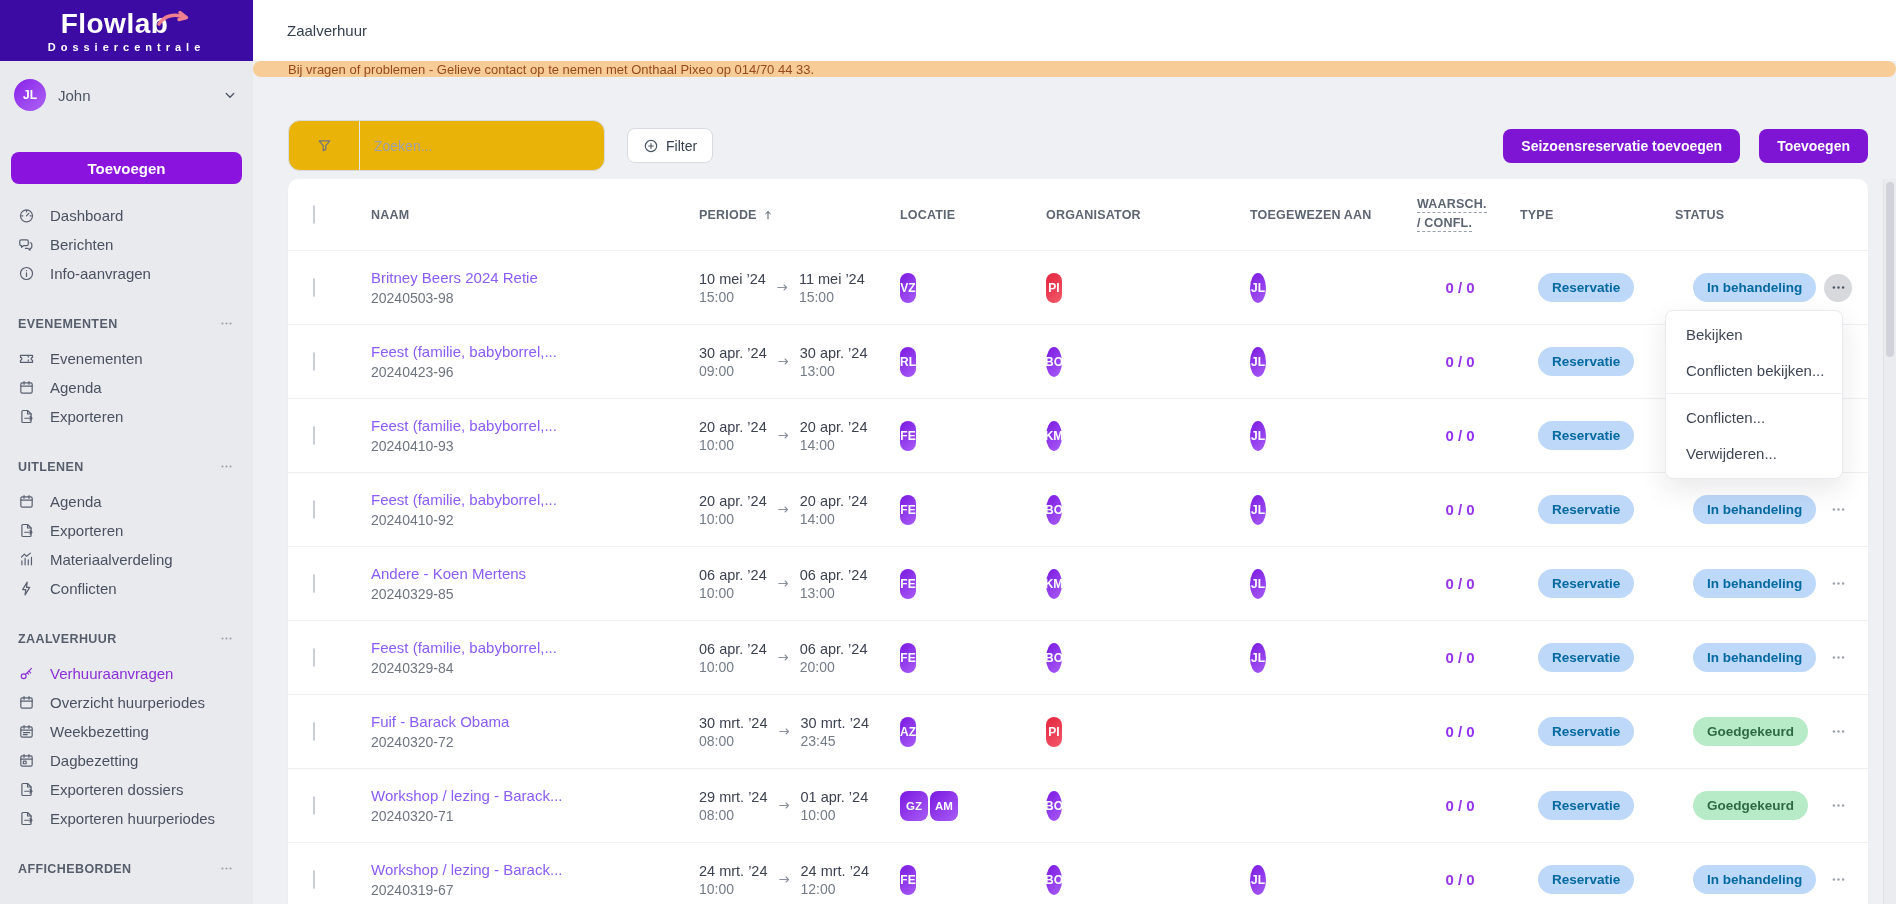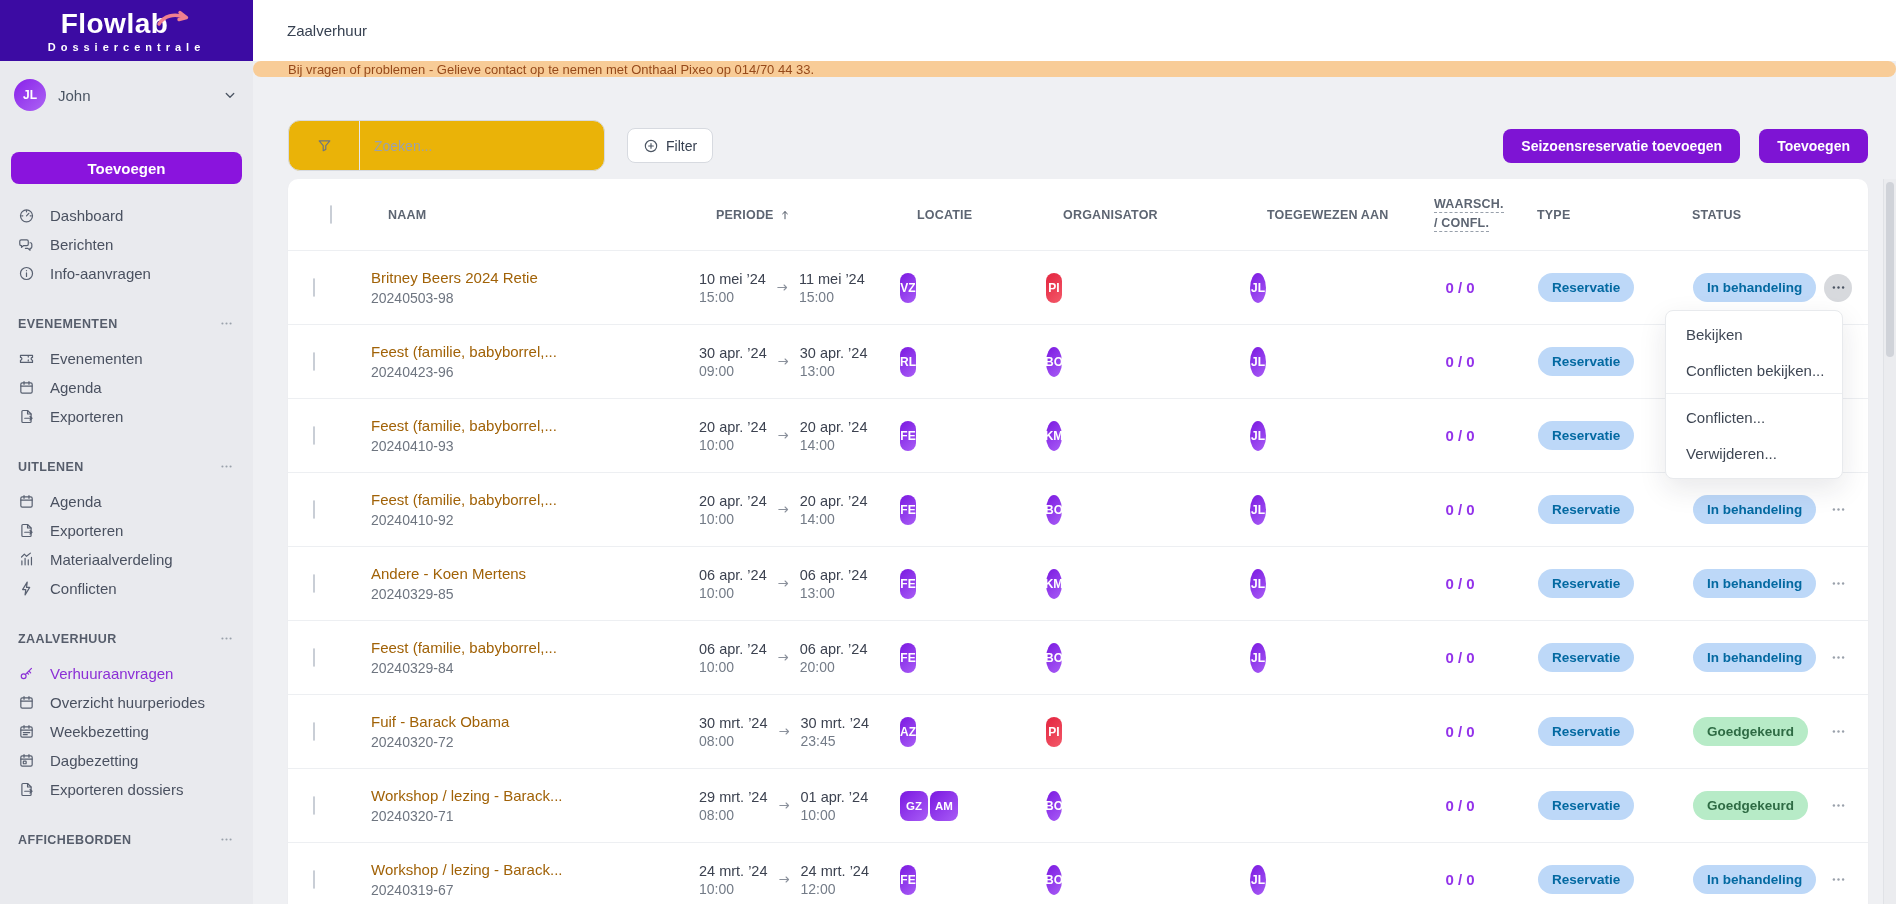--- a/index.html
+++ b/index.html
@@ -40,28 +40,28 @@
   .search-input { flex:1; border:none; outline:none; height:100%; padding:0 14px; font-size:14px; font-family:inherit; color:#374151; background:transparent; }
   .search-input::placeholder { color:#9aa1ad; }
   .filter-btn { margin-left:22px; height:35px; padding:0 15px; background:#fff; border:1px solid #d7dae0; border-radius:8px; display:flex; align-items:center; gap:7px; font-size:14px; color:#374151; font-family:inherit; cursor:pointer; }
   .filter-btn .ic16 { display:flex; color:#4b5563; }
   .toolbar-right { margin-left:auto; display:flex; gap:19px; }
   .btn-primary { height:34px; padding:0 18px; background:#7e14d4; color:#fff; border:none; border-radius:8px; font-size:14px; font-weight:700; font-family:inherit; cursor:pointer; }
 
   
   .card { position:absolute; top:179px; left:35px; width:1580px; height:745px; background:#fff; border-radius:10px; box-shadow:0 1px 2px rgba(20,20,40,.04); overflow:hidden; }
   .thead, .trow { display:grid; grid-template-columns:83px 328px 201px 146px 204px 150px 120px 155px 133px 60px; align-items:center; }
-  .thead { height:71px;padding-left:17px; }
+  .thead { height:71px; }
   .trow { height:74px; border-top:1px solid #edeff2; }
   .hcell { font-size:12.5px; font-weight:600; letter-spacing:.2px; color:#5d6572; display:flex; align-items:center; }
   .hsort { margin-left:4px; display:flex; color:#4d5563; }
   .h2line { display:flex; flex-direction:column; padding-left:17px; gap:3px; }
   .h2line span { align-self:flex-start; border-bottom:1px dashed #98a0ab; padding-bottom:1px; }
   .cb { width:19px; height:19px; border:1.5px solid #c9ced6; border-radius:5px; background:#fff; margin-left:25px; cursor:pointer; }
-  .name-link { font-size:15px; font-weight:500; color:#a16207; cursor:pointer; white-space:nowrap; }
+  .name-link { font-size:15px; font-weight:500; color:#8b5cf6; cursor:pointer; white-space:nowrap; }
   .row-id { font-size:14px; color:#6e7580; margin-top:4px; }
   .period { display:flex; align-items:center; }
   .pdate { display:flex; flex-direction:column; }
   .pdate .d { font-size:14.5px; color:#3c4250; white-space:nowrap; }
   .pdate .t { font-size:14px; color:#737b87; margin-top:2px; }
   .parrow { margin:0 9px; color:#8b919c; display:flex; }
   .badge { width:16px; height:30px; border-radius:9px; display:inline-flex; align-items:center; justify-content:center; color:#fff; font-size:12px; font-weight:700; background:linear-gradient(135deg,#7f1fe3 10%,#a456f4 90%); }
   .badge.small { width:28px; height:30px; font-size:11.5px; border-radius:8px; }
   .badge.circle { border-radius:50%; }
   .badge.red { background:linear-gradient(135deg,#e62e47 20%,#f25465 90%); }
@@ -282,20 +282,30 @@
           <div class="nav-item">
             <span class="nico">
               <svg width="17" height="17" viewBox="0 0 24 24" fill="none" stroke="currentColor" stroke-width="1.7" stroke-linecap="round" stroke-linejoin="round">
                 <path d="M13.5 3.5H7a1.5 1.5 0 0 0-1.5 1.5v14A1.5 1.5 0 0 0 7 20.5h10a1.5 1.5 0 0 0 1.5-1.5V8.5z"></path>
                 <path d="M13.5 3.5v5h5"></path>
                 <path d="M9.5 14.5h10M17 12l2.8 2.5L17 17"></path>
               </svg>
             </span>
             <span class="nlabel">Exporteren dossiers</span>
           </div>
+          <div class="nav-item">
+            <span class="nico">
+              <svg width="17" height="17" viewBox="0 0 24 24" fill="none" stroke="currentColor" stroke-width="1.7" stroke-linecap="round" stroke-linejoin="round">
+                <path d="M13.5 3.5H7a1.5 1.5 0 0 0-1.5 1.5v14A1.5 1.5 0 0 0 7 20.5h10a1.5 1.5 0 0 0 1.5-1.5V8.5z"></path>
+                <path d="M13.5 3.5v5h5"></path>
+                <path d="M9.5 14.5h10M17 12l2.8 2.5L17 17"></path>
+              </svg>
+            </span>
+            <span class="nlabel">Exporteren huurperiodes</span>
+          </div>
         </div>
         <div class="nav-section">
           <div class="nav-section-header">
             <span class="shlabel">AFFICHEBORDEN</span>
             <span class="shdots">
               <svg width="15" height="15" viewBox="0 0 24 24" fill="none" stroke="currentColor" stroke-width="1.7" stroke-linecap="round" stroke-linejoin="round">
                 <circle cx="5.5" cy="12" r="1.7" fill="currentColor" stroke="none"></circle>
                 <circle cx="12" cy="12" r="1.7" fill="currentColor" stroke="none"></circle>
                 <circle cx="18.5" cy="12" r="1.7" fill="currentColor" stroke="none"></circle>
               </svg>

